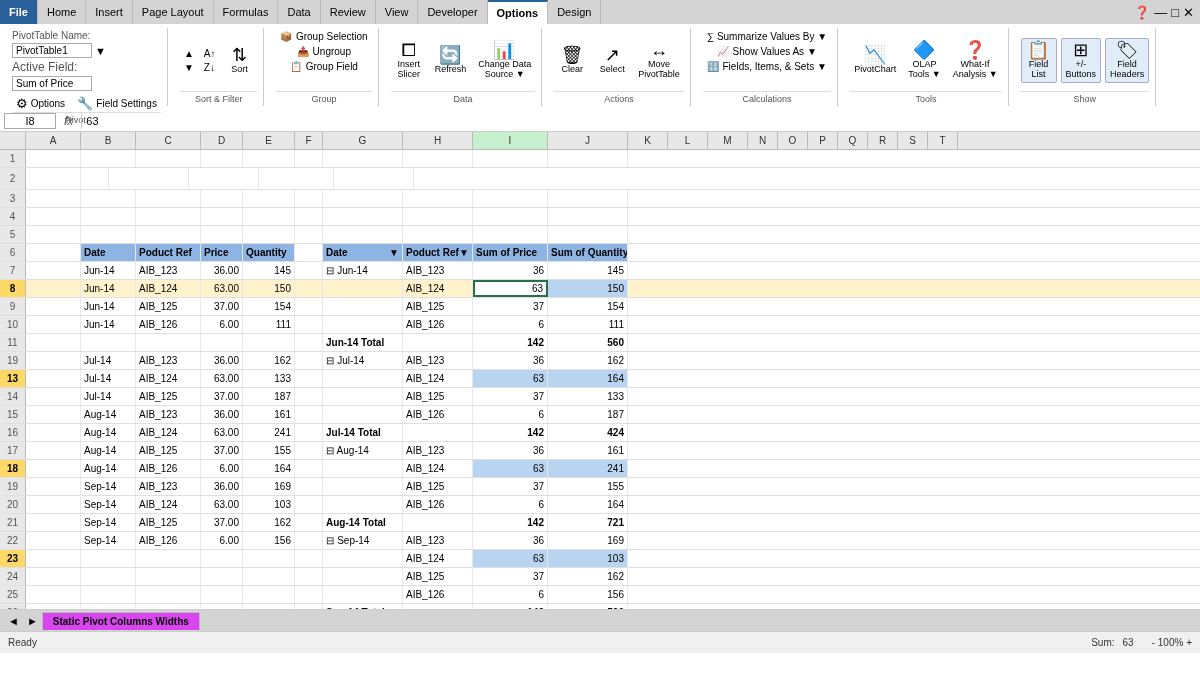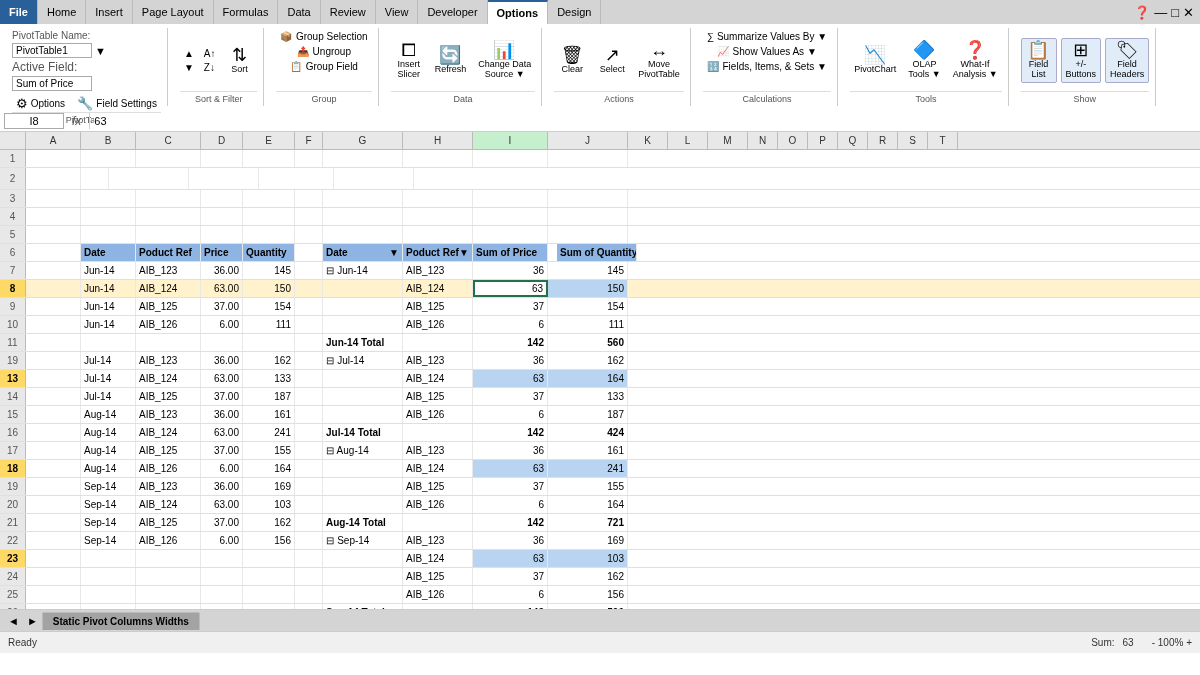--- a/index.html
+++ b/index.html
@@ -15,21 +15,21 @@
     .ribbon-group-content { display: flex; gap: 4px; align-items: center; flex: 1; }
     .ribbon-btn { display: flex; flex-direction: column; align-items: center; justify-content: center; padding: 2px 4px; cursor: pointer; border-radius: 2px; min-width: 36px; font-size: 10px; text-align: center; gap: 1px; }
     .ribbon-btn .icon { font-size: 18px; line-height: 1; }
     .ribbon-btn .label { font-size: 9px; line-height: 1.1; }
     .ribbon-btn-small { display: flex; align-items: center; gap: 3px; padding: 1px 4px; cursor: pointer; font-size: 10px; border-radius: 2px; white-space: nowrap; }
     .ribbon-btn-small .icon-sm { font-size: 13px; }
     .ribbon-stack { display: flex; flex-direction: column; gap: 1px; }
 
     
     #formula-bar { display: flex; align-items: center; gap: 4px; padding: 1px 4px; height: 22px; border-bottom: 1px solid #ccc; background: #fff; }
-    #cell-ref { width: 60px; border: 1px solid #aaa; padding: 1px 4px; font-size: 11px; text-align: center; }
+    #cell-ref { width: 52px; border: 1px solid #aaa; padding: 1px 4px; font-size: 11px; text-align: center; }
     #formula-fx { font-size: 12px; color: #555; padding: 0 4px; font-style: italic; }
     #formula-input { flex: 1; border: none; font-size: 11px; outline: none; }
 
     
     #sheet-area { display: flex; flex-direction: column; height: calc(675px - 22px - 86px - 24px - 22px - 22px - 22px); overflow: hidden; }
 
     
     #col-headers { display: flex; background: #e8e8e8; border-bottom: 1px solid #bbb; height: 18px; flex-shrink: 0; }
     .row-num-header { width: 26px; min-width: 26px; border-right: 1px solid #bbb; text-align: center; font-size: 10px; color: #555; }
     .col-header { border-right: 1px solid #bbb; text-align: center; font-size: 10px; color: #333; display: flex; align-items: center; justify-content: center; }
@@ -44,21 +44,21 @@
     .cell.highlight-blue { background: #b8d4f0; }
     .cell.bold { font-weight: bold; }
     .cell.text-right { justify-content: flex-end; }
     .cell.header-cell { background: #d9d9d9; font-weight: bold; }
     .cell.title-cell { background: #4472c4; color: #fff; font-size: 13px; font-weight: bold; }
 
     
     #status-bar { display: flex; align-items: center; padding: 0 8px; height: 22px; background: #f0f0f0; border-top: 1px solid #ccc; font-size: 10px; color: #333; gap: 8px; }
     #sheet-tabs { display: flex; align-items: center; gap: 0; height: 22px; background: #d4d4d4; border-top: 1px solid #ccc; padding: 0 4px; }
     .sheet-tab { padding: 3px 10px; font-size: 10px; background: #fff; border: 1px solid #bbb; border-bottom: none; cursor: pointer; border-radius: 2px 2px 0 0; margin-right: 2px; }
-    .sheet-tab.active { background: #a3a3a3; font-weight: bold; color: #000; }
+    .sheet-tab.active { background: #d946ef; font-weight: bold; color: #000; }
   </style>
 </head>
 <body>
 
 <div id="ribbon-tabs">
   <div class="ribbon-tab file">File</div>
   <div class="ribbon-tab">Home</div>
   <div class="ribbon-tab">Insert</div>
   <div class="ribbon-tab">Page Layout</div>
   <div class="ribbon-tab">Formulas</div>
@@ -345,21 +345,21 @@
       <div class="cell" style="width:28px;"></div>
       <div class="cell header-cell" style="width:80px; background:#8db4e2; font-weight:bold; justify-content:space-between;">
         <span>Date</span>
         <span style="cursor:pointer;">▼</span>
       </div>
       <div class="cell header-cell" style="width:70px; background:#8db4e2; font-weight:bold; justify-content:space-between;">
         <span>Poduct Ref</span>
         <span style="cursor:pointer;">▼</span>
       </div>
       <div class="cell header-cell" style="width:75px; background:#8db4e2; font-weight:bold;">Sum of Price</div>
-      <div class="cell header-cell" style="width:80px; background:#8db4e2; font-weight:bold;margin-left:9px;">Sum of Quantity</div>
+      <div class="cell header-cell" style="width:80px; background:#8db4e2; font-weight:bold;">Sum of Quantity</div>
     </div>
 
     <div class="grid-row">
       <div class="row-num">7</div>
       <div class="cell" style="width:55px;"></div>
       <div class="cell" style="width:55px;">Jun-14</div>
       <div class="cell" style="width:65px;">AIB_123</div>
       <div class="cell text-right" style="width:42px;">36.00</div>
       <div class="cell text-right" style="width:52px;">145</div>
       <div class="cell" style="width:28px;"></div>

